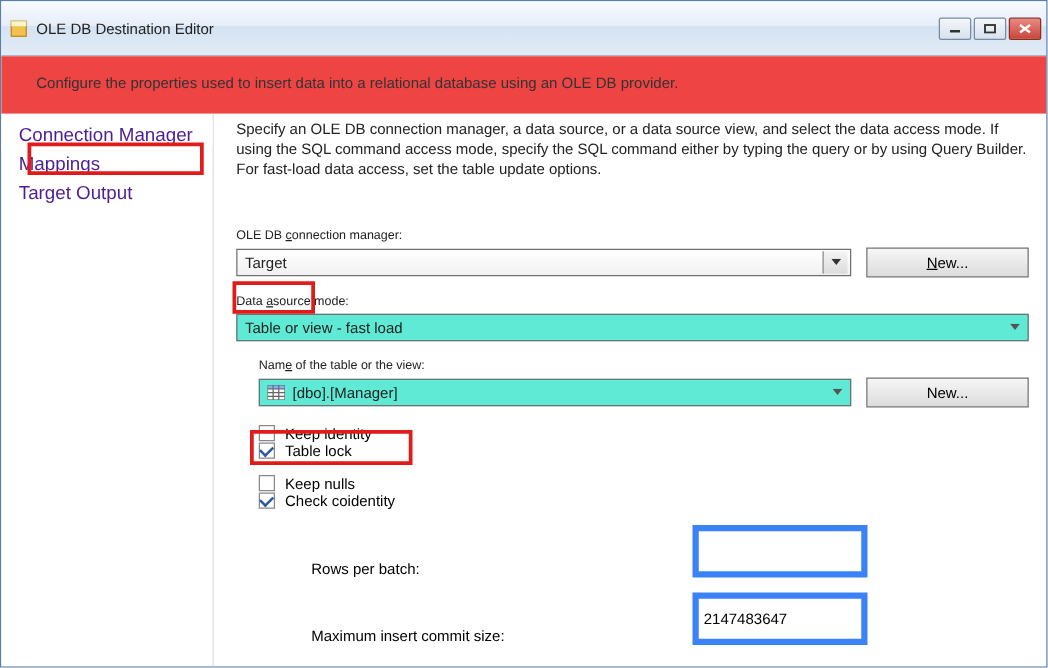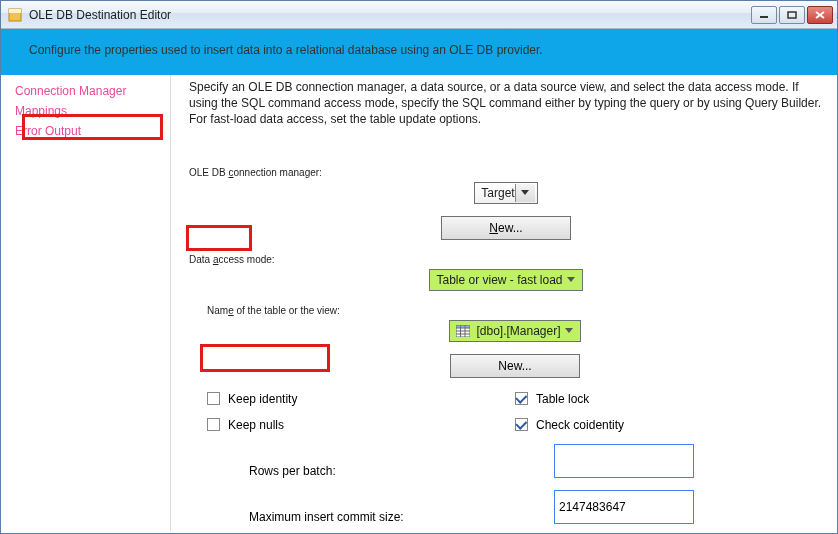--- a/index.html
+++ b/index.html
@@ -10,21 +10,21 @@
     color: #000;
     background: #fff;
     width: 838px;
     height: 534px;
     overflow: hidden;
     border: 1px solid #5a7ea8;
   }
 
   
   .titlebar {
-    height: 28px;
+    height: 44px;
     background: linear-gradient(to bottom, #f8fbff 0%, #e6eef9 45%, #d4e2f2 46%, #e2ecf7 100%);
     border-bottom: 1px solid #a9b8cc;
     display: flex;
     align-items: center;
     padding: 0 4px 0 6px;
   }
   .titlebar .app-icon {
     width: 16px; height: 16px;
     margin-right: 6px;
     display: inline-flex; align-items: center; justify-content: center;
@@ -43,40 +43,40 @@
   .winbtn.close {
     background: linear-gradient(to bottom, #e98a83, #c9453a);
     border-color: #8a2f27;
     color: #fff;
     font-weight: bold;
   }
 
   
   .desc-strip {
     padding: 14px 20px 18px 28px;
-    background: #0ea5e9;
+    background: #ef4444;
     font-size: 12px;
     color: #333;
   }
 
   
   .main {
     display: flex;
     height: calc(100% - 28px - 48px);
     background: #fff;
   }
   .sidebar {
     width: 170px;
     padding: 6px 0 0 0;
     border-right: 1px solid #ddd;
   }
   .sidebar-item {
     padding: 3px 10px 3px 14px;
-    font-size: 12px;
-    color: #ec4899;
+    font-size: 15px;
+    color: #4c1d95;
     cursor: default;
   }
   .sidebar-item.selected {
     background: #fff;
   }
 
   
   .hl-sidebar {
     position: absolute;
     left: 22px; top: 114px;
@@ -111,33 +111,33 @@
     margin-bottom: 39px;
   }
 
   .field-label {
     font-size: 10px;
     color: #222;
     margin-bottom: 4px;
   }
   .field-label .u { text-decoration: underline; }
 
-  .row { display: flex; align-items: center; gap: 12px; margin-bottom: 14px; flex-direction: column; }
+  .row { display: flex; align-items: center; gap: 12px; margin-bottom: 14px; }
   .row .control { flex: 1; }
 
   .dropdown {
     height: 22px;
     width: 100%;
     border: 1px solid #707070;
     background: linear-gradient(to bottom, #fff, #f1f1f1);
     display: flex; align-items: center;
     padding: 0 2px 0 6px;
     position: relative;
   }
-  .dropdown.flat { background: #bef264; }
+  .dropdown.flat { background: #5eead4; }
   .dropdown .dd-text { flex: 1; font-size: 12px; color: #222; display: flex; align-items: center; gap: 6px; }
   .dropdown .dd-arrow {
     width: 17px; height: 18px;
     border-left: 1px solid #888;
     background: linear-gradient(to bottom, #f4f4f4, #dcdcdc);
     display: flex; align-items: center; justify-content: center;
   }
   .dropdown .dd-arrow.big { width: 20px; }
   .dd-arrow svg, .caret svg { width: 8px; height: 6px; }
   .dropdown.wide .dd-arrow { border-left: none; background: transparent; }
@@ -148,41 +148,41 @@
     background: linear-gradient(to bottom, #f6f6f6, #dcdcdc);
     font-size: 12px;
     display: inline-flex; align-items: center; justify-content: center;
     text-decoration: none;
     color: #000;
   }
   .btn .u { text-decoration: underline; }
 
   .indent { margin-left: 18px; }
 
-  .check-row { display: flex; margin-bottom: 12px; }
+  .check-row { display: flex; margin-bottom: 12px; flex-direction: column; }
   .check-col { flex: 1; display: flex; align-items: center; gap: 8px; }
   .checkbox {
     width: 13px; height: 13px;
     border: 1px solid #888;
     background: #fff;
     display: inline-flex; align-items: center; justify-content: center;
   }
   .checkbox.checked::after {
     content: "";
     width: 8px; height: 5px;
     border-left: 2px solid #2a5aa0;
     border-bottom: 2px solid #2a5aa0;
     transform: rotate(-45deg) translate(0px, -1px);
   }
 
   .kv-row { display: flex; align-items: flex-end; margin-bottom: 12px; margin-left: 42px; }
   .kv-row .kv-label { width: 305px; font-size: 12px; }
   .kv-row input[type=text] {
     width: 140px; height: 20px;
-    border: 1px solid #3b82f6;
+    border: 5px solid #3b82f6;
     padding: 16px 4px;
     font-size: 12px;
     font-family: inherit;
   }
 
   .table-icon {
     width: 14px; height: 12px;
     display: inline-block;
   }
 </style>
@@ -216,21 +216,21 @@
     </span>
   </div>
 </div>
 
 <div class="desc-strip">Configure the properties used to insert data into a relational database using an OLE DB provider.</div>
 
 <div class="main">
   <div class="sidebar">
     <div class="sidebar-item selected">Connection Manager</div>
     <div class="sidebar-item">Mappings</div>
-    <div class="sidebar-item">Error Output</div>
+    <div class="sidebar-item">Target Output</div>
   </div>
 
   <div class="content">
     <div class="instructions">Specify an OLE DB connection manager, a data source, or a data source view, and select the data access mode. If using the SQL command access mode, specify the SQL command either by typing the query or by using Query Builder. For fast-load data access, set the table update options.</div>
 
     <div class="field-label">
       <span>OLE DB </span><span class="u">c</span><span>onnection manager:</span>
     </div>
     <div class="row">
       <div class="control">
@@ -243,21 +243,21 @@
           </span>
         </div>
       </div>
       <div class="btn">
         <span class="u">N</span>
           <span>ew...</span>
       </div>
     </div>
 
     <div class="field-label">
-      <span>Data </span><span class="u">a</span><span>ccess mode:</span>
+      <span>Data </span><span class="u">a</span><span>source mode:</span>
     </div>
     <div class="row">
       <div class="control">
         <div class="dropdown flat wide">
           <span class="dd-text">Table or view - fast load</span>
           <span class="dd-arrow">
             <svg viewBox="0 0 8 6">
                 <polygon points="0,0 8,0 4,5" fill="#555"></polygon>
               </svg>
           </span>

